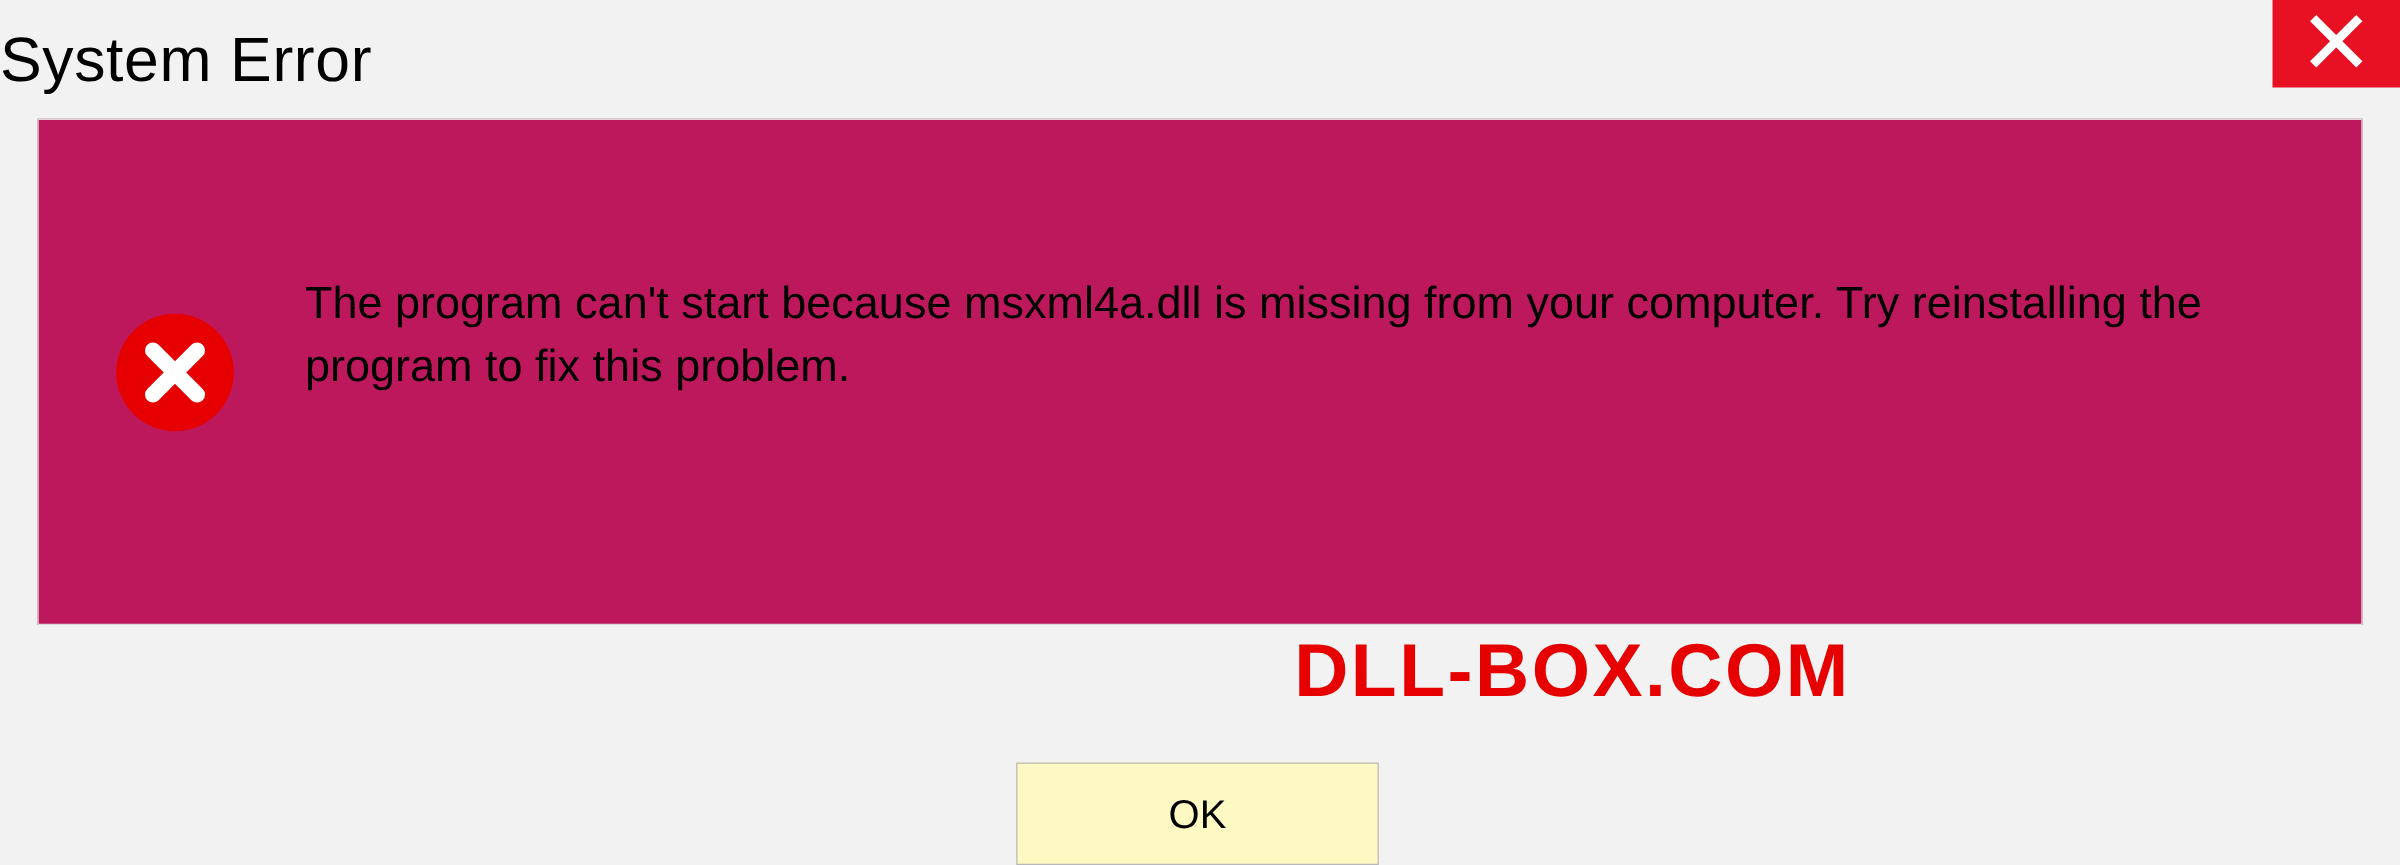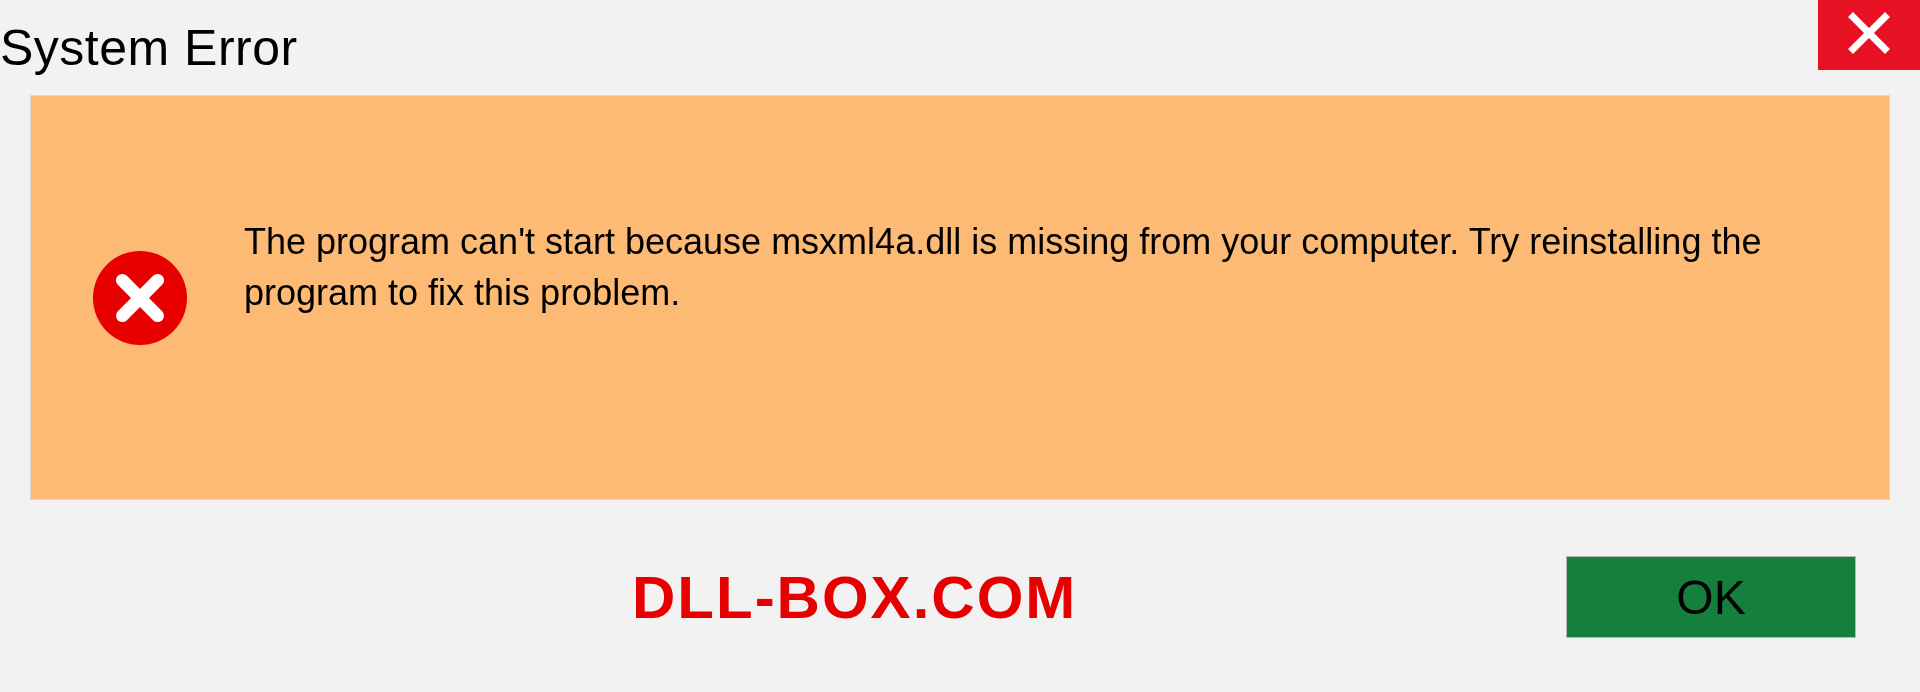--- a/index.html
+++ b/index.html
@@ -45,21 +45,21 @@
       align-items: center;
       justify-content: center;
       cursor: pointer;
     }
     .close-btn svg {
       width: 44px;
       height: 44px;
     }
     .content-panel {
       margin: 0 30px 0 30px;
-      background: #fdba74;
+      background: #be185d;
       border: 1px solid #d8d8d8;
       height: 405px;
       display: flex;
       align-items: center;
       padding: 0 60px;
       gap: 55px;
     }
     .error-icon-circle {
       width: 98px;
       height: 98px;
@@ -82,36 +82,37 @@
     }
     .footer {
       position: absolute;
       bottom: 0;
       left: 0;
       right: 0;
       height: 190px;
       display: flex;
       align-items: center;
       justify-content: space-between;
-      padding: 0 64px 0 32px;
+      padding: 0 64px 0 60px;
+      flex-direction: column;
     }
     .watermark {
       font-family: Arial, sans-serif;
       font-size: 60px;
       font-weight: 900;
       color: #e60000;
       letter-spacing: 2px;
       margin-left: 600px;
     }
     .ok-button {
       width: 290px;
       height: 82px;
-      background: #15803d;
+      background: #fef9c3;
       border: 1px solid #b8b8b8;
-      font-size: 48px;
+      font-size: 32px;
       color: #000;
       font-family: "Segoe UI", Arial, sans-serif;
       cursor: pointer;
       display: flex;
       align-items: center;
       justify-content: center;
     }
   </style>
 </head>
 <body>

